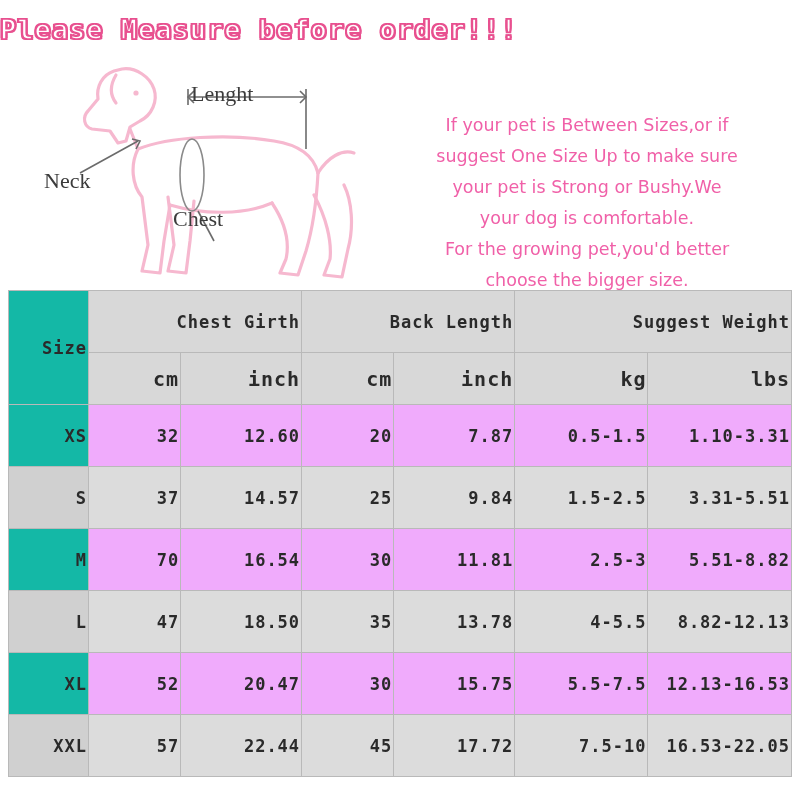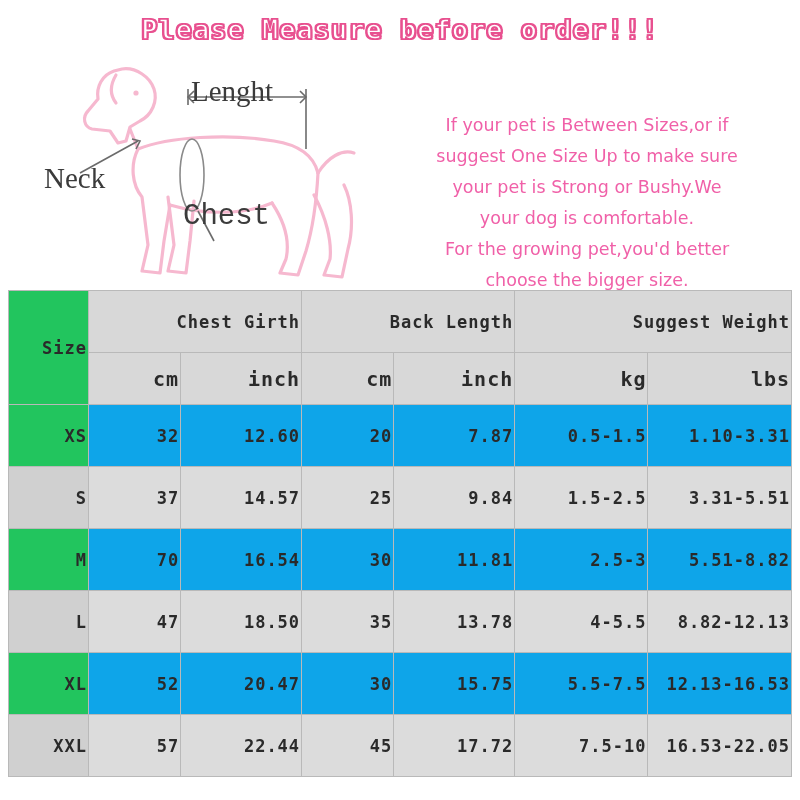--- a/index.html
+++ b/index.html
@@ -18,21 +18,21 @@
     overflow: hidden;
     background: #ffffff;
   }
 
   
   .heading {
     position: absolute;
     top: 14px;
     left: 0;
     width: 800px;
-    text-align: center;
+    text-align: left;
     font-family: "DejaVu Sans Mono", monospace;
     font-weight: bold;
     font-size: 27px;
     letter-spacing: 1px;
     color: #ffffff;
     -webkit-text-stroke: 1.6px #e8508f;
     text-shadow:
       -1.4px -1.4px 0 #e8508f,
        1.4px -1.4px 0 #e8508f,
       -1.4px  1.4px 0 #e8508f,
@@ -45,26 +45,27 @@
     position: absolute;
     top: 45px;
     left: 18px;
     width: 360px;
     height: 240px;
   }
   .diagram svg { display: block; }
   .dlabel {
     position: absolute;
     font-family: "Liberation Serif", serif;
-    font-size: 29px;
+    font-size: 22px;
     color: #3b3b3b;
+    margin-top: 6px;
   }
   .dlabel.neck   { left: 26px;  top: 117px; }
   .dlabel.length { left: 173px; top: 30px; }
-  .dlabel.chest  { left: 165px; top: 155px; font-family: Liberation Mono, monospace; }
+  .dlabel.chest  { left: 155px; top: 155px; }
 
   
   .note {
     position: absolute;
     top: 70px;
     left: 388px;
     width: 398px;
     text-align: center;
     color: #f060a8;
     font-family: "DejaVu Sans", sans-serif;
@@ -99,25 +100,25 @@
     height: 62px;
   }
   thead tr.sub th {
     height: 52px;
     font-size: 20px;
     margin-left: 28px;
   }
   tbody td {
     height: 62px;
     font-size: 17px;
-    background: #0ea5e9;
+    background: #f0abfc;
   }
   tbody tr:nth-child(even) td { background: #dcdcdc; }
   td.size-col, th.size-col {
-    background: #22c55e;
+    background: #14b8a6;
     font-size: 17px;
   }
   tbody tr:nth-child(even) td.size-col { background: #d0d0d0; }
 
   .col-size  { width: 78px; }
   .col-cm    { width: 90px; }
   .col-inch  { width: 118px; }
   .col-kg    { width: 130px; }
   .col-lbs   { width: 140px; }
 </style>

